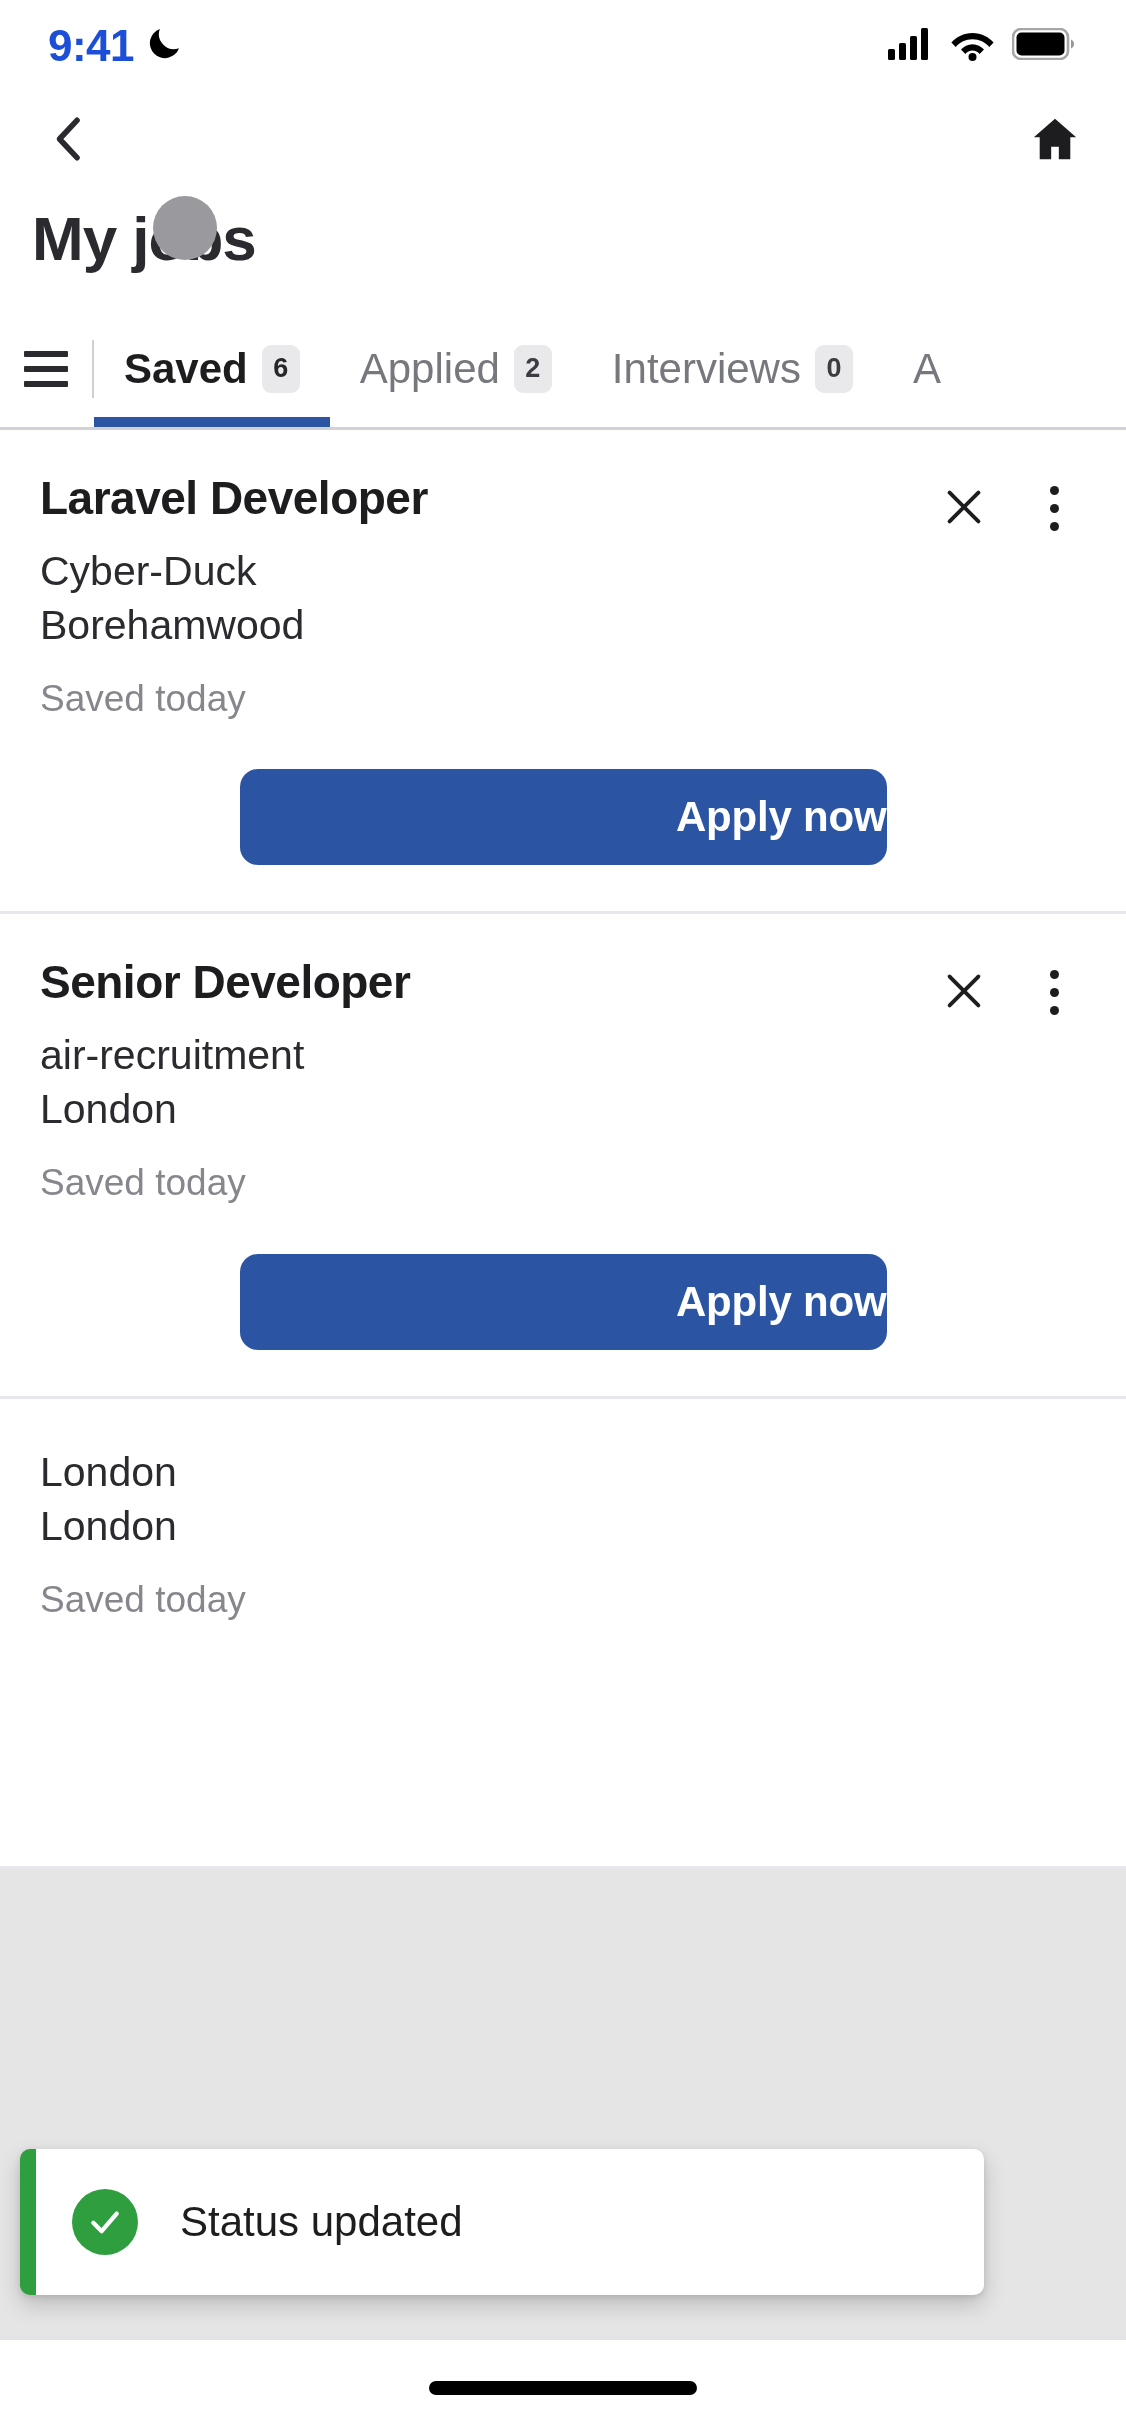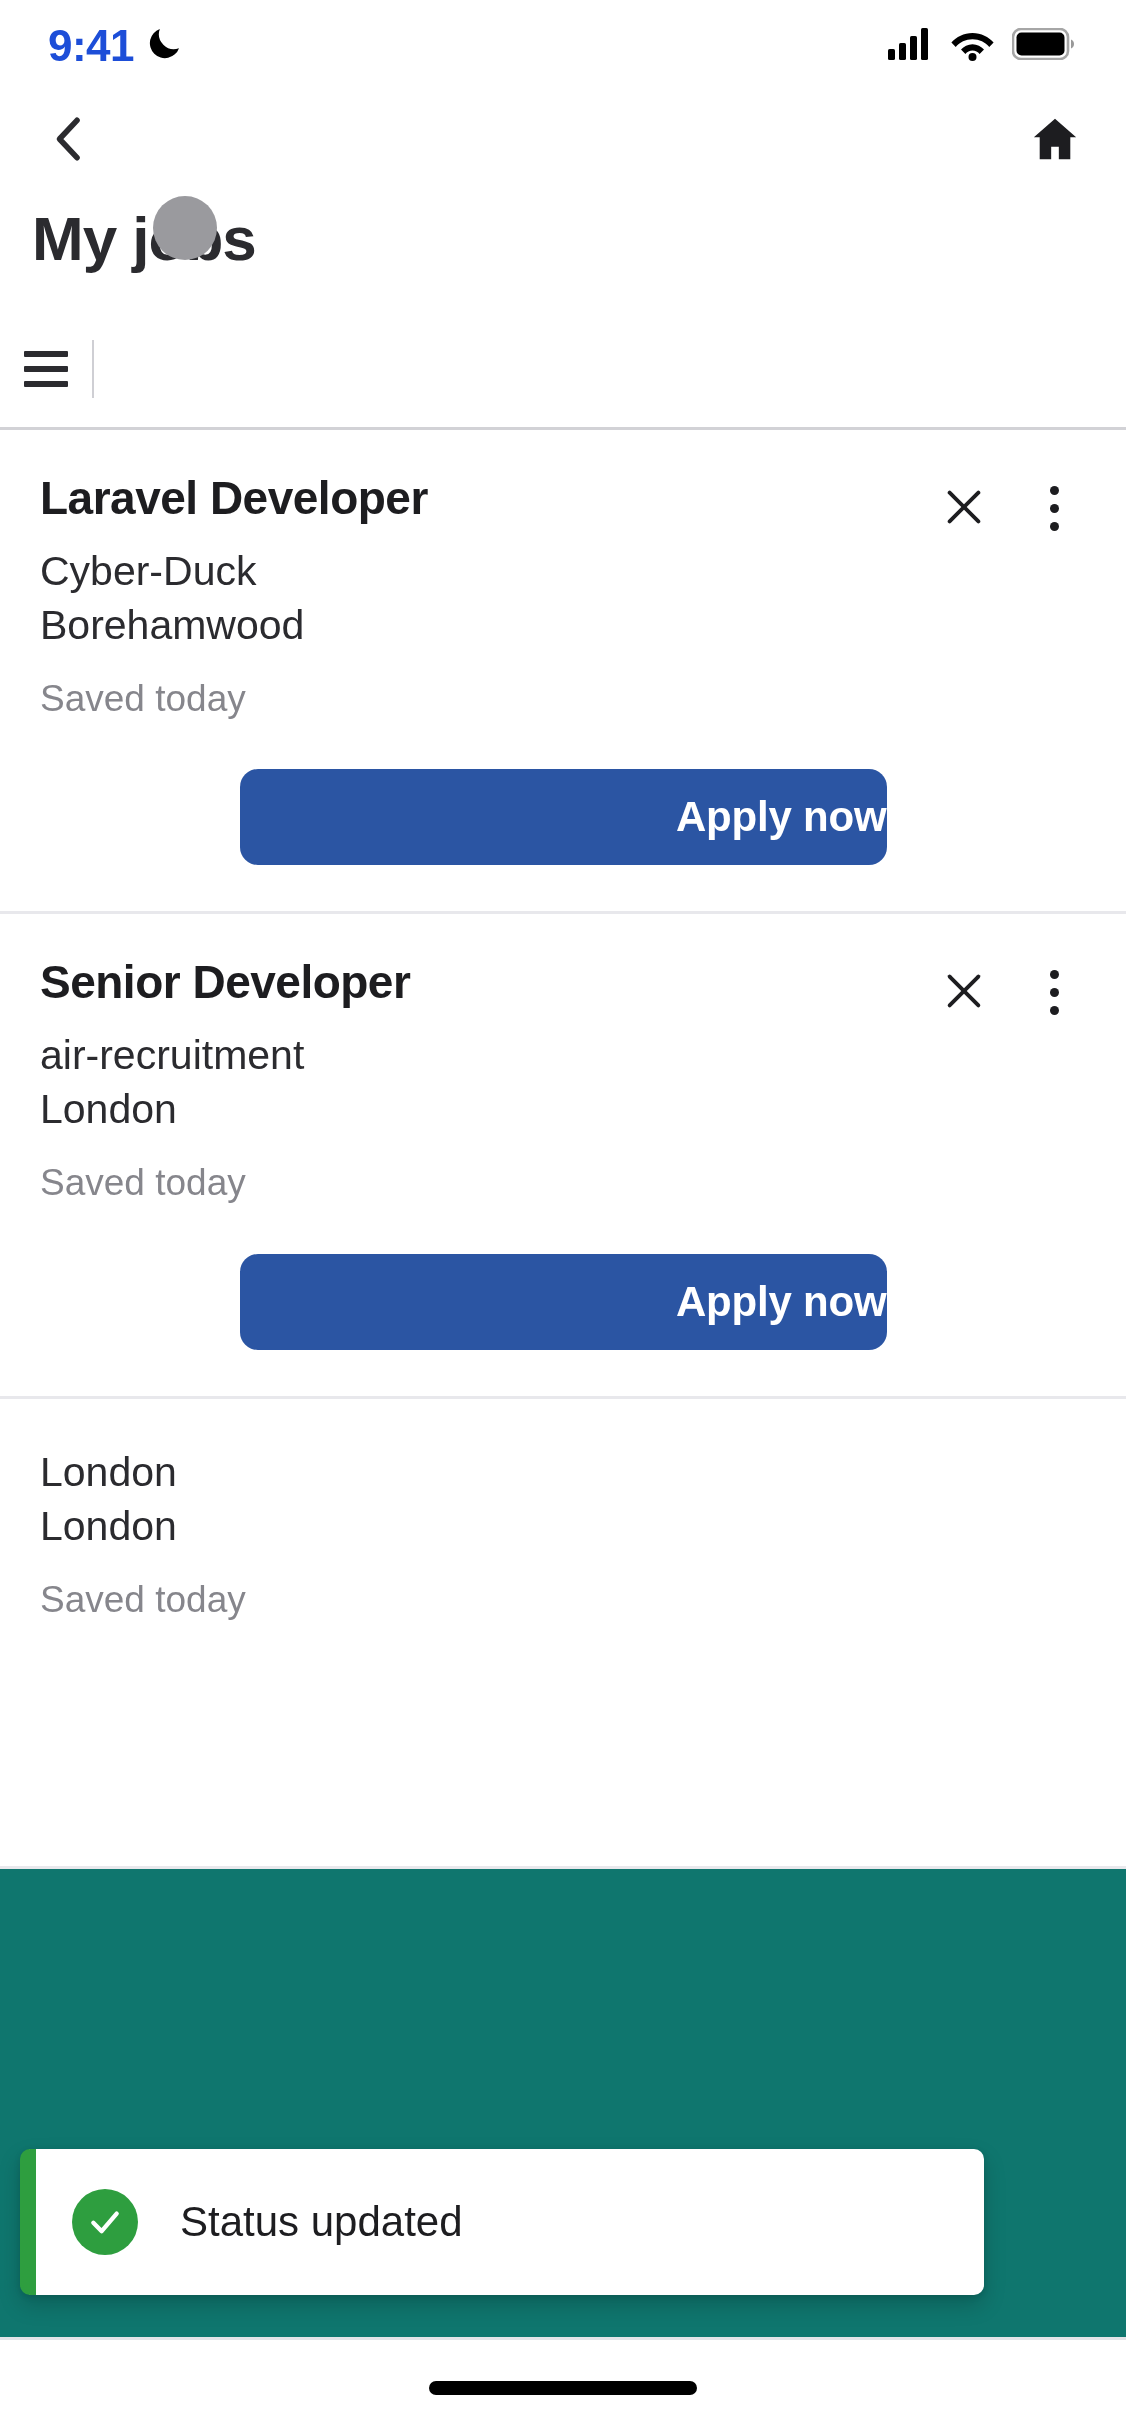--- a/index.html
+++ b/index.html
@@ -173,21 +173,21 @@
     position: absolute;
     left: 0; right: 0; bottom: 0;
     height: 10px;
     background: #2b55a3;
   }
 
   
   .job-list {
     flex: 1 1 auto;
     overflow: hidden;
-    background: #0f766e;
+    background: #e5e5e5;
   }
   .job-card {
     padding: 42px 40px 0 40px;
     border-bottom: 3px solid #e8e8ec;
     background: #fff;
   }
   .job-head {
     display: flex;
     align-items: flex-start;
     justify-content: space-between;
@@ -376,20 +376,38 @@
     <div class="cursor-dot"></div>
   </div>
 
   <div class="tabs-row">
     <div class="hamburger">
       <span></span>
       <span></span>
       <span></span>
     </div>
     <div class="tab-divider"></div>
+    <div class="tabs-scroll">
+      <div class="tab active">
+        <span class="tab-label">Saved</span>
+        <span class="tab-badge">6</span>
+        <span class="tab-underline"></span>
+      </div>
+      <div class="tab">
+        <span class="tab-label">Applied</span>
+        <span class="tab-badge">2</span>
+      </div>
+      <div class="tab">
+        <span class="tab-label">Interviews</span>
+        <span class="tab-badge">0</span>
+      </div>
+      <div class="tab">
+        <span class="tab-label">A</span>
+      </div>
+    </div>
   </div>
 
   <div class="job-list">
 
     <div class="job-card">
       <div class="job-head">
         <div class="job-title">Laravel Developer</div>
         <div class="job-actions">
           <button class="close-btn">
             <span>

